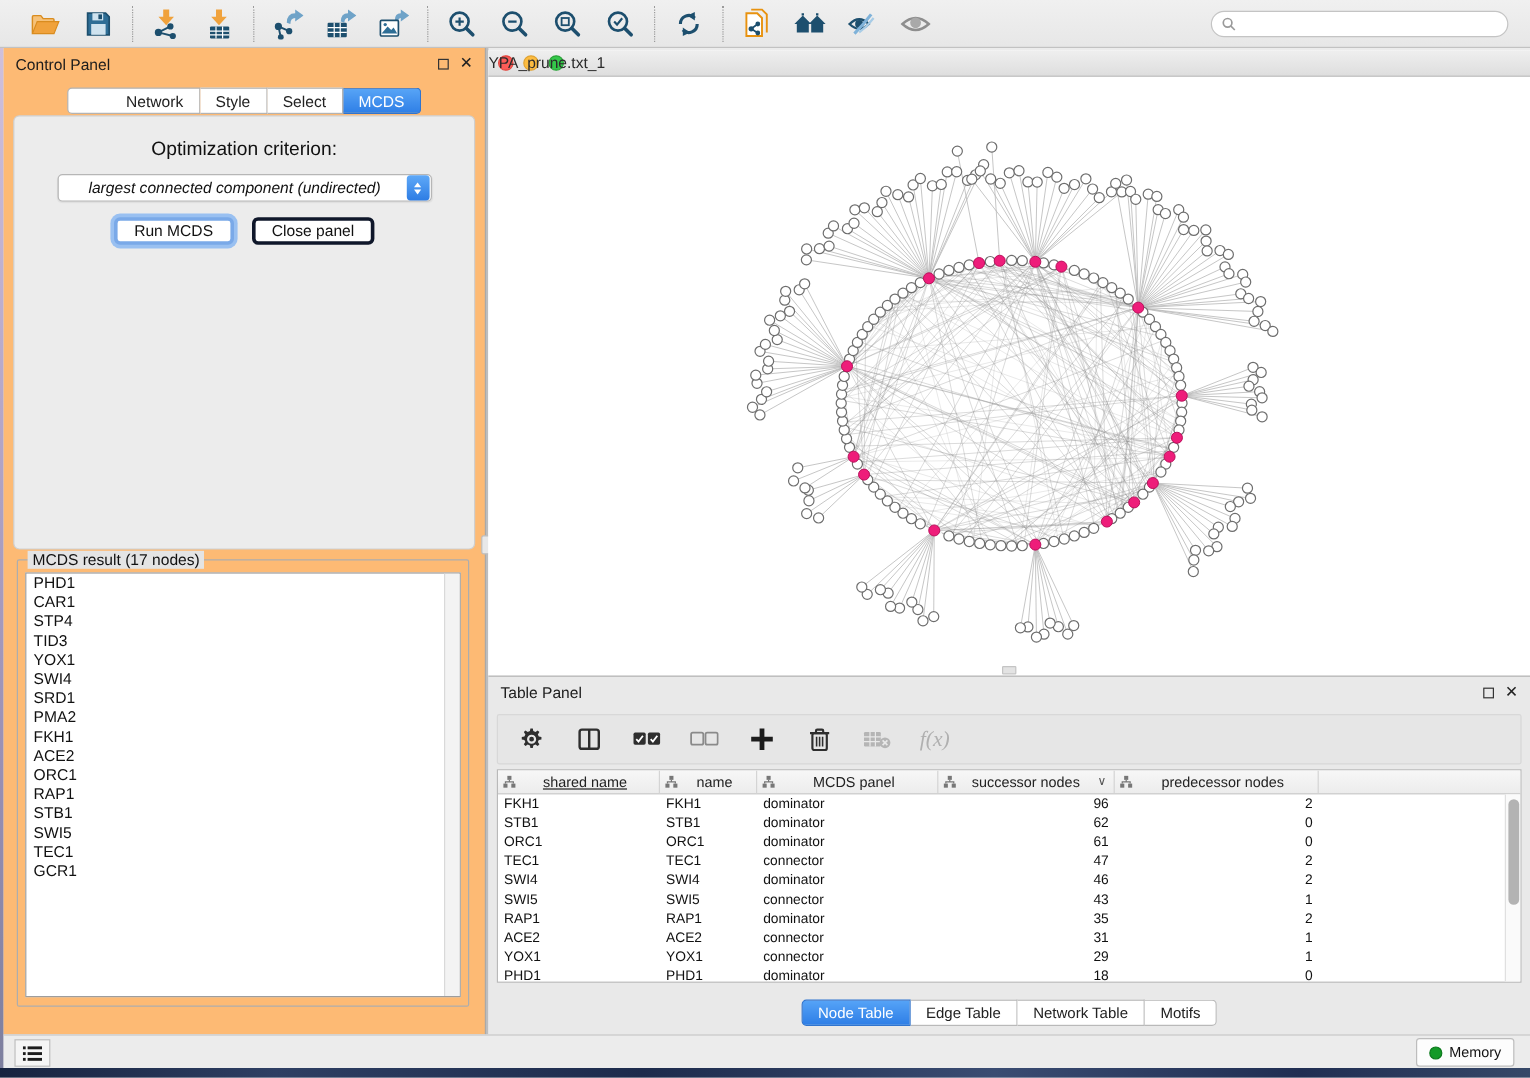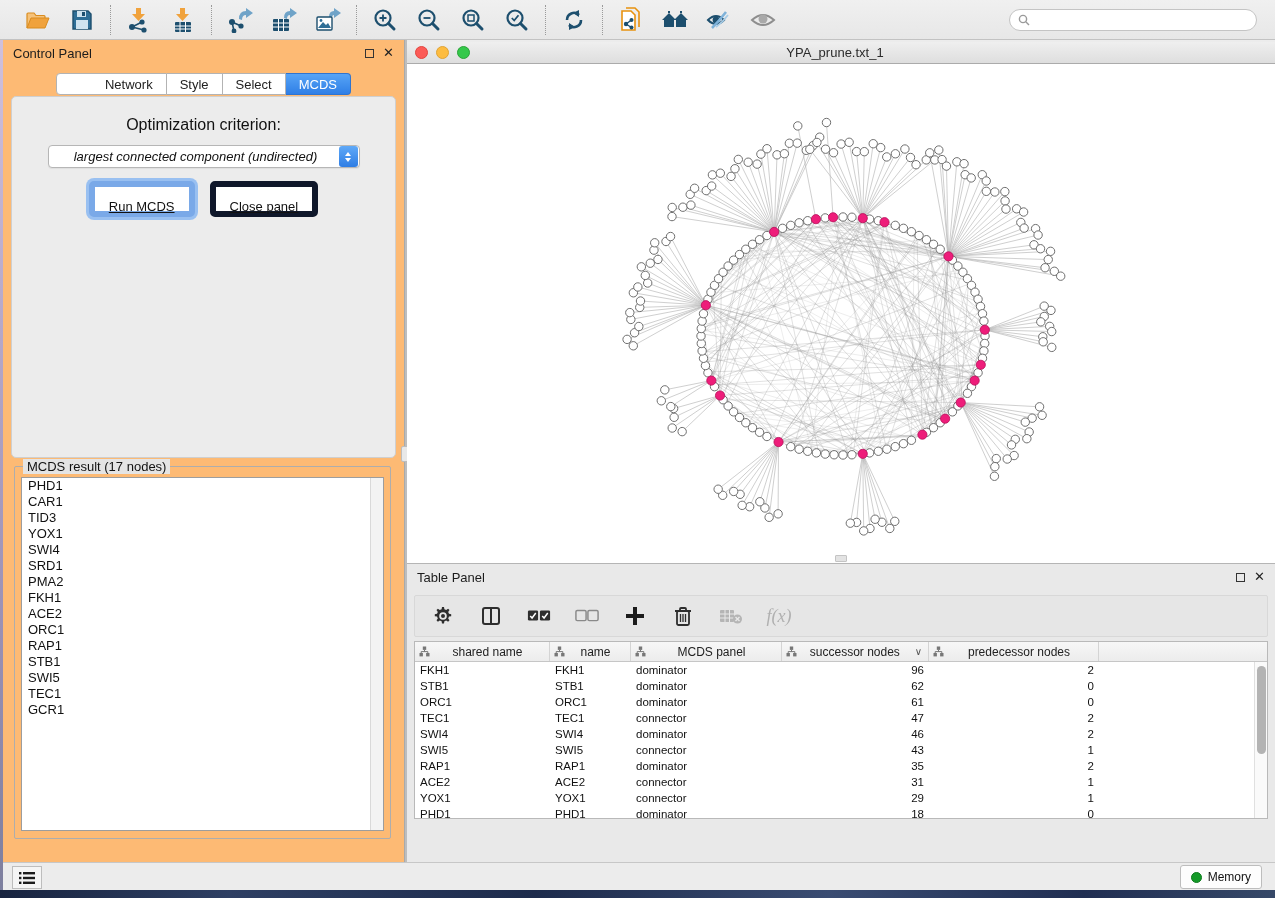--- a/index.html
+++ b/index.html
@@ -48,22 +48,22 @@
     border-radius:4px; display:flex; align-items:center; cursor:pointer;
     box-shadow:0 1px 1px rgba(0,0,0,.06);font-style:italic; }
   .select-value { flex:1; font-size:13px; color:#111; text-align:center; padding-left:4px; white-space:nowrap; }
   .select-stepper { width:19px; height:21px; margin-right:1px; border-radius:3px;
     background:linear-gradient(#5fa9f8,#2e7de4); display:flex; flex-direction:column;
     align-items:center; justify-content:center; gap:2px; }
   .select-stepper .chev { width:0; height:0; border-left:3.5px solid transparent; border-right:3.5px solid transparent; }
   .chev.up { border-bottom:4px solid #fff; }
   .chev.dn { border-top:4px solid #fff; }
   .btn-row { margin-top:13px; display:flex; justify-content:center; gap:15px; }
-  .mac-btn { height:23px; padding:12px 14px; background:#fff; border:6px solid #0f172a; border-radius:5px;
-    font-size:13px; color:#111; font-family:"Liberation Sans",sans-serif; cursor:pointer;text-decoration:underline; }
+  .mac-btn { height:23px; padding:0 14px; background:#fff; border:3px solid #0f172a; border-radius:5px;
+    font-size:13px; color:#111; font-family:"Liberation Sans",sans-serif; cursor:pointer; }
   .mac-btn.focused { box-shadow:0 0 0 3px rgba(86,156,245,.55); border-color:#7aa9e8; }
 
   .result-fieldset { position:absolute; left:11px; right:13px; top:426px; bottom:23px;
     border:1px solid #adadad; border-radius:2px; background:transparent; }
   .result-legend { position:absolute; top:-8px; left:8px; background:#e4e4e4; padding:0 4px;
     font-size:13px; color:#111; }
   .result-list { position:absolute; left:6px; right:6px; top:10px; bottom:7px; background:#fff;
     border:1px solid #9d9d9d; overflow:hidden; }
   .result-item { font-size:13px; color:#111; line-height:16px; padding-left:6px; }
   .result-scroll { position:absolute; right:0; top:0; bottom:0; width:13px; background:#f3f3f3;
@@ -76,21 +76,21 @@
 
   
   .net-window { position:absolute; left:407px; top:42px; width:868px; height:521px; background:#fff; }
   .net-titlebar { height:22px; background:linear-gradient(#efefef,#dedede); border-bottom:1px solid #ababab;
     display:flex; align-items:center; padding:0 8px; position:relative; }
   .traffic { display:flex; gap:8px; }
   .light { width:13px; height:13px; border-radius:50%; cursor:pointer; }
   .light.red { background:#fc5b57; border:1px solid #e2463f; }
   .light.yellow { background:#fdbc40; border:1px solid #e0a334; }
   .light.green { background:#34c84a; border:1px solid #2aa338; }
-  .net-title { position:absolute; left:0; right:12px; text-align:center; font-size:13px; color:#2b2b2b; }
+  .net-title { position:absolute; left:0; right:12px; font-size:13px; color:#2b2b2b; }
   .net-canvas { position:relative; width:100%; height:499px; background:#fff; }
   .h-grip { position:absolute; left:50%; bottom:1px; transform:translateX(-50%); width:12px; height:7px;
     background:#e3e3e3; border:1px solid #c4c4c4; border-radius:1px; }
 
   
   .table-panel { position:absolute; left:407px; top:563px; width:868px; height:299px;
     background:#e9e9e9; border-top:1px solid #b5b5b5; }
   .tp-toolbar { margin:5px 7px 0; height:42px; background:#e6e6e6; border:1px solid #d8d8d8;
     border-radius:2px; display:flex; align-items:center; gap:24px; padding:0 16px; }
   .tp-icon { display:flex; align-items:center; justify-content:center; width:24px; height:24px; cursor:pointer; }
@@ -319,20 +319,21 @@
       <button class="mac-btn">Close panel</button>
     </div>
   </div>
 
   <div class="result-fieldset">
     <span class="result-legend">MCDS result (17 nodes)</span>
     <div class="result-list" id="result-list">
       <div class="result-scroll"></div>
     <div class="result-item">PHD1</div>
         <div class="result-item">CAR1</div>
+        <div class="result-item">STP4</div>
         <div class="result-item">TID3</div>
         <div class="result-item">YOX1</div>
         <div class="result-item">SWI4</div>
         <div class="result-item">SRD1</div>
         <div class="result-item">PMA2</div>
         <div class="result-item">FKH1</div>
         <div class="result-item">ACE2</div>
         <div class="result-item">ORC1</div>
         <div class="result-item">RAP1</div>
         <div class="result-item">STB1</div>
@@ -1054,21 +1055,21 @@
         <path d="M16.5 9 L20.5 13 M20.5 9 L16.5 13" stroke="#e9e9e9" stroke-width="1.4"></path>
       </svg>
     </span>
     <span class="tp-icon disabled">
       <span class="fx-label">f(x)</span>
     </span>
   </div>
 
   <div class="data-table">
     <div class="dt-header" id="dt-header">
-        <div class="dt-hcell" style="width: 135px;">
+        <div class="dt-hcell" style="width: 135px; text-decoration: underline;">
           <svg width="11" height="11" viewBox="0 0 11 11" style="flex:none">
             <rect x="3.8" y="0.5" width="3.4" height="3.4" fill="#777"></rect>
             <rect x="0.5" y="7" width="3.4" height="3.4" fill="#777"></rect>
             <rect x="7.1" y="7" width="3.4" height="3.4" fill="#777"></rect>
             <path d="M5.5 4 V5.6 M2.2 7 V5.6 H8.8 V7" stroke="#777" fill="none" stroke-width="1"></path>
           </svg>
           <span class="h-label">shared name</span>
         </div>
         <div class="dt-hcell" style="width: 81px;">
           <svg width="11" height="11" viewBox="0 0 11 11" style="flex:none">
@@ -1178,20 +1179,26 @@
           <div class="dt-cell" style="width: 151px;">dominator</div>
           <div class="dt-cell num" style="width: 147px;">18</div>
           <div class="dt-cell num" style="width: 170px;">0</div>
         </div>
       </div>
     <div class="dt-scroll">
       <div class="dt-thumb"></div>
     </div>
   </div>
 
+  <div class="tp-tabs" id="tp-tabs">
+      <div class="tp-tab active">Node Table</div>
+      <div class="tp-tab">Edge Table</div>
+      <div class="tp-tab">Network Table</div>
+      <div class="tp-tab">Motifs</div>
+    </div>
 </div>
 
 <div class="status-bar">
   <div class="list-btn">
     <svg width="16" height="14" viewBox="0 0 16 14">
       <g fill="#1c1c1c">
         <rect x="0" y="1" width="2.4" height="2.4"></rect>
           <rect x="4" y="1" width="12" height="2.4"></rect>
         <rect x="0" y="5.8" width="2.4" height="2.4"></rect>
           <rect x="4" y="5.8" width="12" height="2.4"></rect>

